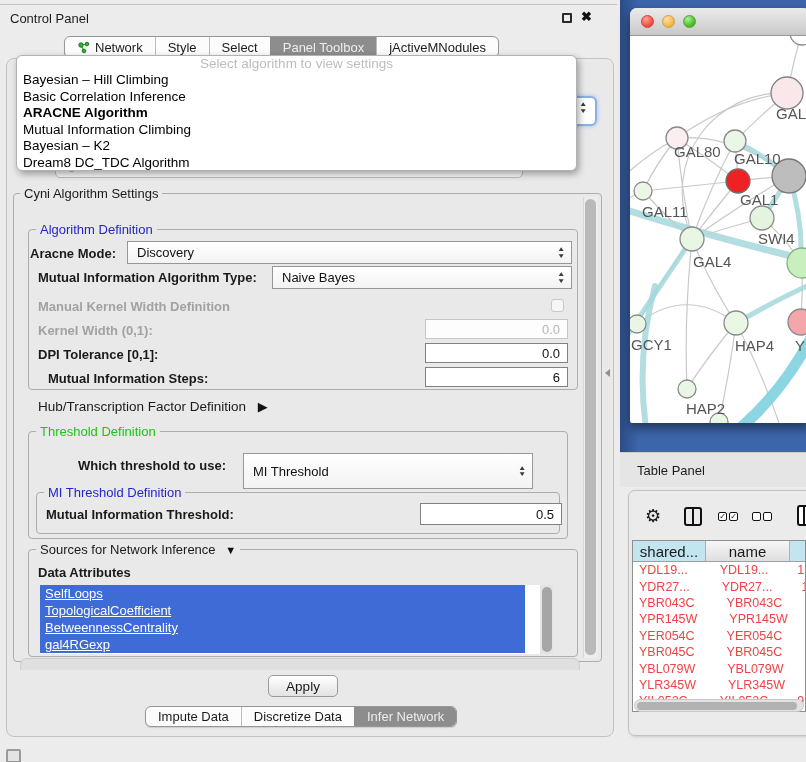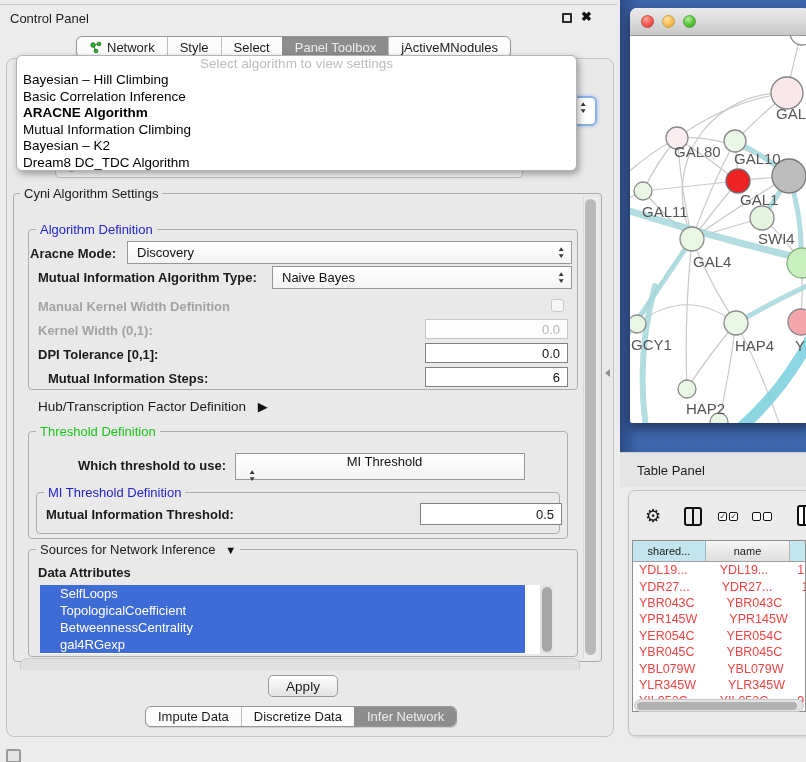--- a/index.html
+++ b/index.html
@@ -12,21 +12,21 @@
   
   .top-line { position:absolute; left:0; top:4px; width:617px; height:1px; background:#c4c4c4; }
   .cp-title { position:absolute; left:10px; top:11px; font-size:13px; color:#1c1c1c; }
   .float-icon { position:absolute; left:562px; top:13px; width:10px; height:10px; border:2px solid #2a2a2a; border-radius:1px; }
   .close-icon { position:absolute; left:581px; top:9px; font-size:13px; font-weight:bold; color:#111; }
 
   .seg { position:absolute; display:flex; align-items:stretch; height:22px; border:1px solid #979797; border-radius:6px; overflow:hidden; background:#fcfcfc; box-shadow:0 1px 1px rgba(0,0,0,.12); }
   .segitem { display:flex; align-items:center; gap:5px; padding:0 12px; font-size:13px; color:#1a1a1a; border-left:1px solid #bdbdbd; white-space:nowrap; }
   .segitem:first-child { border-left:none; }
   .segitem.active { background:#8d8d8d; color:#ededed; border-left-color:#8d8d8d; }
-  .seg-top { left:76px; top:36px; }
+  .seg-top { left:64px; top:36px; }
   .seg-bottom { left:145px; top:706px; height:21px; }
 
   .cp-body { position:absolute; left:6px; top:58px; width:608px; height:679px; background:#e9e9e9; border:1px solid #c2c2c2; border-radius:8px; }
 
   
   .focus-combo { position:absolute; left:80px; top:96px; width:517px; height:30px; background:#fff; border:2px solid #8cb0e4; border-radius:6px; box-shadow:0 0 4px #9cbcec; z-index:5; }
   .focus-combo .arrows { position:absolute; right:4px; top:3px; }
   .ghost-combo { position:absolute; left:55px; top:151px; width:468px; height:27px; background:#f7f7f7; border:1px solid #bdbdbd; border-radius:5px; color:#a9a9a9; font-size:13.5px; display:flex; align-items:center; padding-left:12px; z-index:5; }
   .popup { position:absolute; left:16px; top:55px; width:561px; height:116px; background:#fff; border:1px solid #b2b2b2; border-radius:6px; box-shadow:2px 3px 7px rgba(0,0,0,.35); z-index:10; overflow:hidden; }
   .popup-placeholder { height:16px; line-height:16px; text-align:center; color:#bdbdbd; font-size:13.5px; }
@@ -50,21 +50,21 @@
 
   .tfield { position:absolute; background:#fff; border:1.5px solid #818181; font-size:13px; color:#111; display:flex; align-items:center; justify-content:flex-end; padding-right:7px; }
   .tfield.disabled { border:1px solid #c6c6c6; color:#b6b6b6; background:#fdfdfd; }
 
   .chk { position:absolute; width:13px; height:13px; border:1px solid #c9c9c9; border-radius:3px; background:#f6f6f6; }
 
   .tri-right { display:inline-block; margin-left:8px; font-size:13px; color:#111; }
   .tri-down  { display:inline-block; margin-left:6px; font-size:11px; color:#111; }
 
   .attr-list { position:absolute; left:40px; top:585px; width:513px; height:69px; background:#fff; overflow:hidden; }
-  .attr-item { height:17px; line-height:17px; background:#3e6bd5; color:#fff; font-size:13px; padding-left:20px; margin-right:28px; }
+  .attr-item { height:17px; line-height:17px; background:#3e6bd5; color:#fff; font-size:13px; padding-left:5px; margin-right:28px;text-decoration:underline; }
   .attr-scroll-track { position:absolute; left:540px; top:585px; width:13px; height:69px; background:#e4e4e4; }
   .attr-scroll-thumb { position:absolute; left:541.5px; top:587px; width:10px; height:65px; background:#a6a6a6; border-radius:5px; }
 
   .cyni-scroll-track { position:absolute; left:583px; top:197px; width:15px; height:461px; background:#ededed; border-left:1px solid #d8d8d8; }
   .cyni-scroll-thumb { position:absolute; left:585px; top:199px; width:11px; height:456px; background:#b9b9b9; border-radius:6px; }
   .settings-strip { position:absolute; left:20px; top:658px; width:560px; height:12px; background:#e0e0e0; border:1px solid #cecece; border-bottom:none; border-radius:7px 7px 0 0; }
 
   .apply-btn { position:absolute; left:268px; top:675px; width:70px; height:22px; background:linear-gradient(#ffffff,#e2e2e2); border:1px solid #9b9b9b; border-radius:5px; font-size:13.5px; display:flex; align-items:center; justify-content:center; }
 
   .collapse-arrow { position:absolute; left:605px; top:369px; width:0; height:0; border-top:4px solid transparent; border-bottom:4px solid transparent; border-right:5px solid #8f8f8f; }
@@ -86,21 +86,21 @@
   .tp-body { position:absolute; left:628px; top:490px; width:184px; height:246px; background:#ebebeb; border:1px solid #c2c2c2; border-radius:7px; box-shadow:1px 1px 3px rgba(0,0,0,.15); }
   .gear-icon { position:absolute; left:645px; top:505px; font-size:18px; color:#1a1a1a; }
   .cols-icon { position:absolute; left:684px; top:507px; width:18px; height:19px; border:2px solid #111; border-radius:3px; }
   .cols-icon div { position:absolute; left:6px; top:0; width:2px; height:100%; background:#111; }
   .mini-chk { position:absolute; width:9px; height:9px; border:1.5px solid #111; border-radius:2px; font-size:8px; line-height:7px; text-align:center; color:#111; background:#fff; }
   .tbl-icon { position:absolute; left:797px; top:505px; width:16px; height:21px; border:2px solid #111; border-radius:3px; background:#fff; }
   .tbl-icon div { position:absolute; left:4px; top:0; width:2px; height:100%; background:#111; }
 
   .tbl { position:absolute; left:632px; top:540px; width:174px; height:172px; background:#fff; border:1px solid #8f8f8f; overflow:hidden; }
   .tbl-head { display:flex; height:21px; border-bottom:1px solid #9f9f9f; }
-  .th { display:flex; align-items:center; justify-content:center; font-size:11px; color:#1a1a1a; }
+  .th { display:flex; align-items:center; justify-content:center; font-size:15px; color:#1a1a1a; }
   .th1 { width:73px; background:#c3e5ef; border-right:1px solid #9ab6c0; }
   .th2 { width:84px; background:linear-gradient(#f6f6f6,#dedede); border-right:1px solid #b2b2b2; }
   .th3 { flex:1; background:#c3e5ef; }
   .tr { display:flex; height:16.4px; align-items:center; font-size:12.5px; color:#ef4444;gap:24px; }
   .td1 { width:73px; padding-left:6px; } .td2 { width:76px; padding-left:8px; } .td3 { flex:1; padding-left:5px; }
   .tbl-hscroll { position:absolute; left:634px; top:699px; width:170px; height:13px; background:#e2e2e2; border:1px solid #c8c8c8; border-radius:7px; z-index:4; }
   .tbl-hscroll div { position:absolute; left:2px; top:1.5px; width:160px; height:8.5px; background:#b2b2b2; border-radius:5px; }
 </style>
 </head>
 <body>
@@ -208,21 +208,21 @@
 
   <span class="lbl plain" style="left:38px;top:399px;">
     <span>Hub/Transcription Factor Definition</span>
     <span class="tri-right">▶</span>
   </span>
 
   <div class="group" style="left:28px;top:431px;width:540px;height:108px;"></div>
   <span class="gtitle t-green" style="left:36px;top:424px;">Threshold Definition</span>
 
   <span class="lbl" style="left:78px;top:458px;">Which threshold to use:</span>
-  <div class="combo" style="left:235px;top:453px;width:290px;height:27px;flex-direction:column;">
+  <div class="combo" style="left:243px;top:453px;width:290px;height:36px;">
     <span class="cval">MI Threshold</span>
     <div class="arrows">
         <span>▲</span>
         <span>▼</span>
       </div>
   </div>
 
   <div class="group" style="left:36px;top:492px;width:524px;height:42px;"></div>
   <span class="gtitle t-blue" style="left:44px;top:485px;">MI Threshold Definition</span>
   <span class="lbl" style="left:46px;top:507px;">Mutual Information Threshold:</span>

